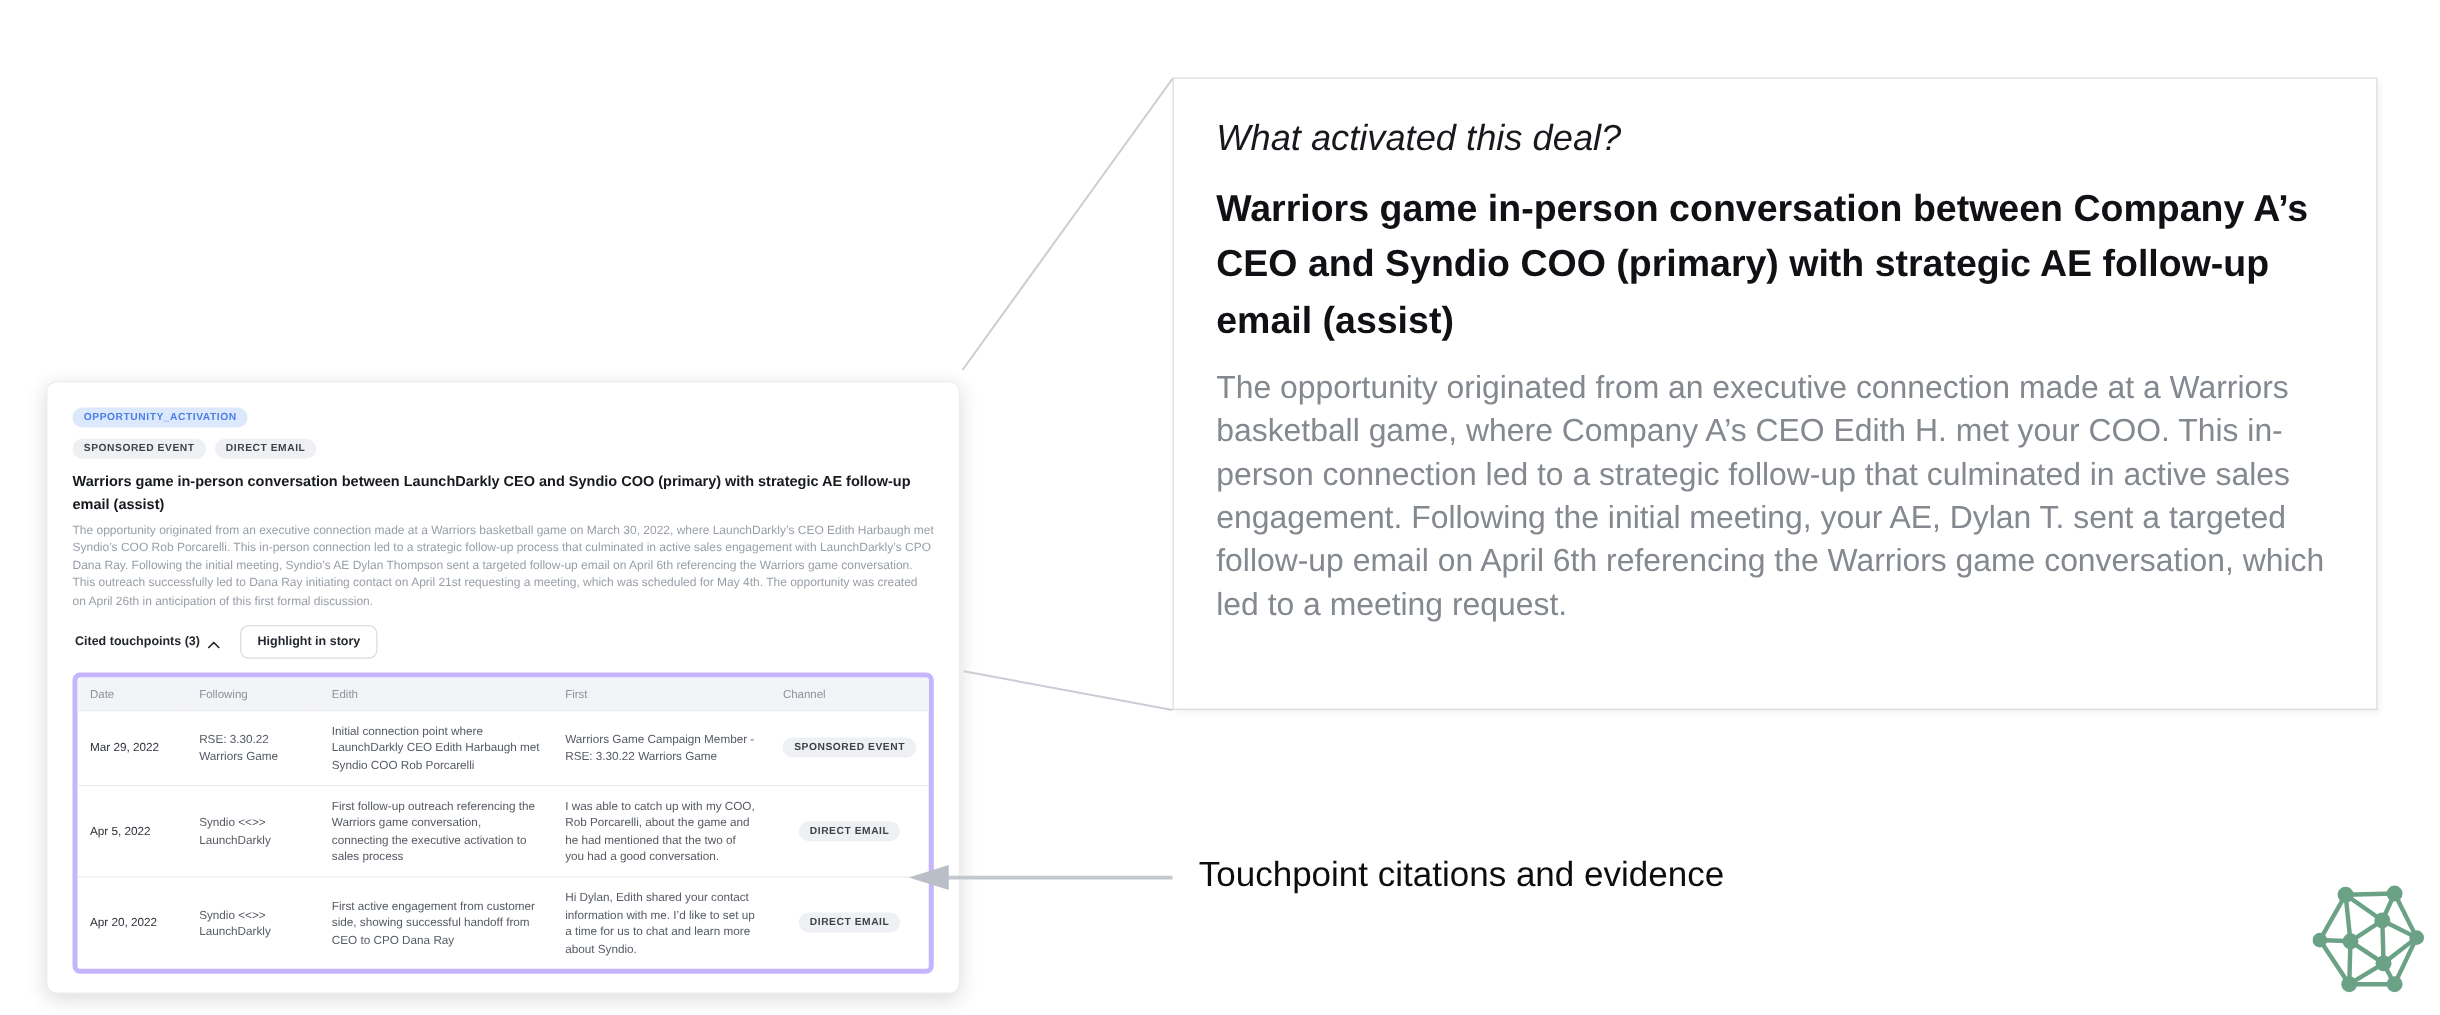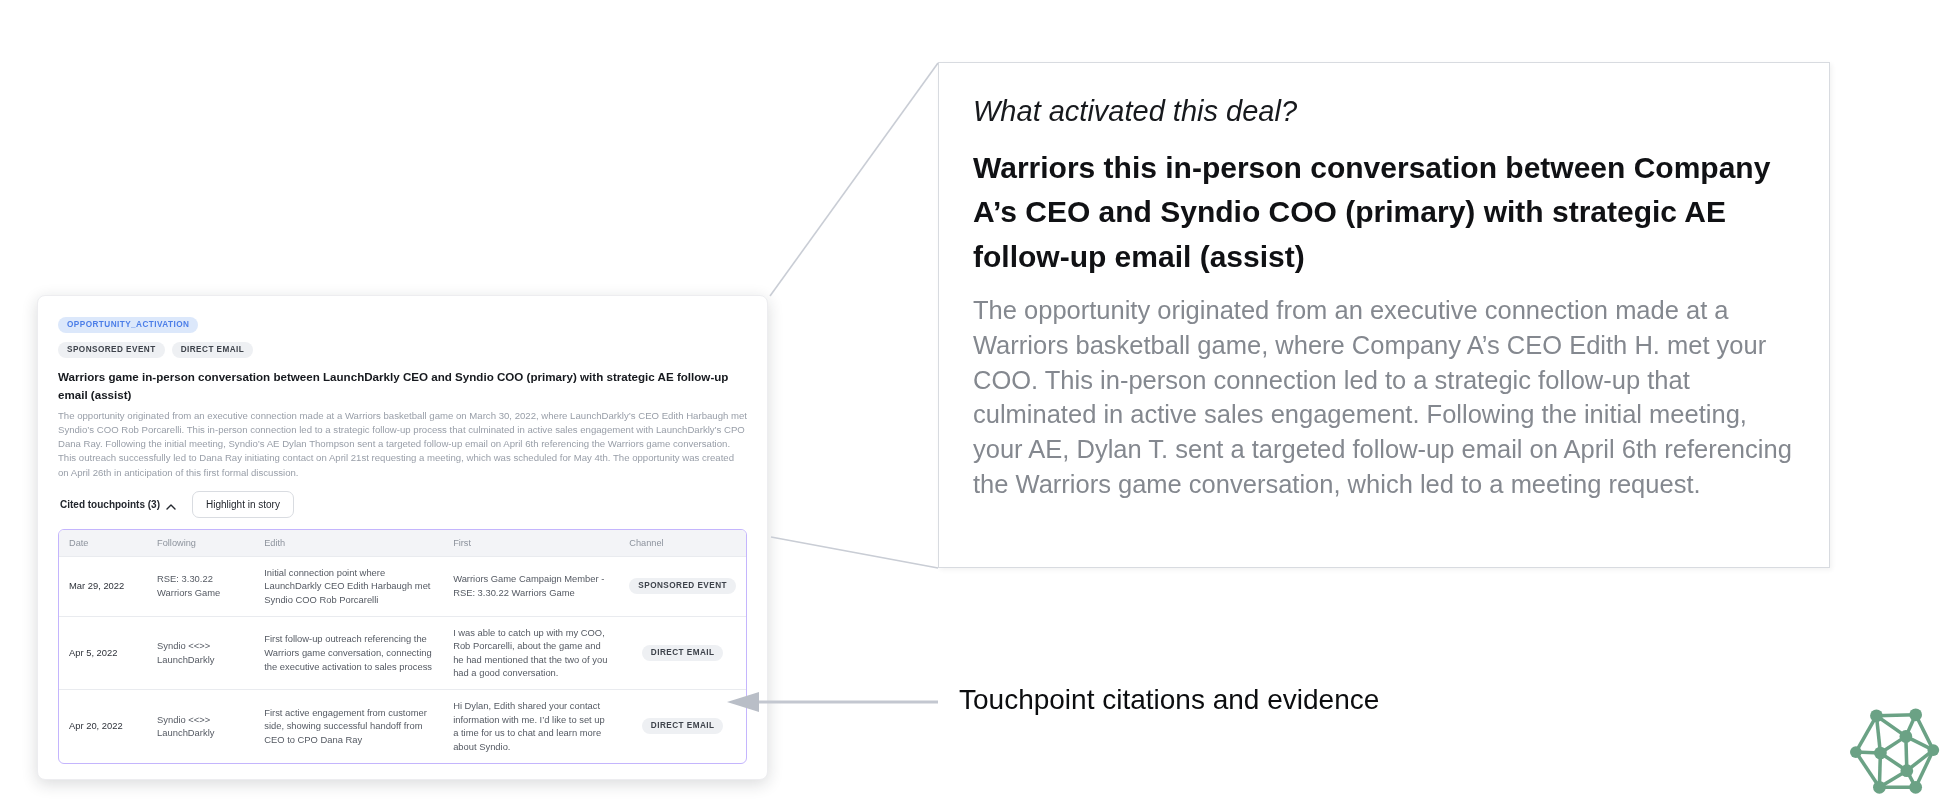--- a/index.html
+++ b/index.html
@@ -3,51 +3,51 @@
 <meta charset="utf-8">
 <style>
   html,body{margin:0;padding:0;background:#ffffff;}
   body{width:1952px;height:812px;position:relative;font-family:"Liberation Sans",sans-serif;-webkit-font-smoothing:antialiased;}
   .stage{position:absolute;left:0;top:0;width:1952px;height:812px;background:#ffffff;overflow:hidden;}
 
   
   .overlay{position:absolute;left:0;top:0;width:1952px;height:812px;z-index:5;pointer-events:none;}
 
   
-  .card{position:absolute;left:37px;top:295px;width:731px;box-sizing:border-box;
+  .card{position:absolute;left:37px;top:305px;width:731px;box-sizing:border-box;
         background:#ffffff;border:1px solid #ededf0;border-radius:8px;
         box-shadow:0 4px 16px rgba(24,28,36,0.16);padding:17px 20px 15px;z-index:2;}
   .badge{display:inline-block;font-size:8.2px;font-weight:bold;letter-spacing:.45px;
          padding:4px 9px;border-radius:9px;line-height:1;white-space:nowrap;}
   .badge.blue{background:#dce8fb;color:#4c7ee8;}
   .badge.gray{background:#eef0f3;color:#3e434b;}
   .badge-row{margin-top:9px;display:flex;gap:7px;}
   .card-title{font-size:11.6px;line-height:1.5;color:#16191e;margin:10px 0 6px;font-weight:bold;}
   .card-summary{font-size:9.6px;line-height:1.47;color:#989ea8;margin:0 0 11px;}
   .actions{display:flex;gap:14px;align-items:center;margin-bottom:11px;}
   .text-btn{display:inline-flex;align-items:flex-end;gap:6px;background:none;border:none;
             font-family:"Liberation Sans",sans-serif;font-size:10px;font-weight:bold;
             color:#23272e;padding:6px 2px;cursor:pointer;}
   .text-btn svg{display:block;}
   .outline-btn{background:#ffffff;border:1px solid #d9dce1;border-radius:7px;
-               font-family:"Liberation Sans",sans-serif;font-size:10px;font-weight:normal;
+               font-family:"Liberation Sans",sans-serif;font-size:10px;font-weight:bold;
                color:#23272e;padding:7px 13px;cursor:pointer;}
 
-  .table-wrap{border:1px solid #c4b5fd;border-radius:6px;overflow:hidden;}
+  .table-wrap{border:4px solid #c4b5fd;border-radius:6px;overflow:hidden;}
   table.tp-table{width:100%;border-collapse:collapse;font-size:9.4px;color:#555a63;}
   .tp-table th{background:#f3f4f7;color:#8d939d;font-weight:normal;text-align:left;
                font-size:9.2px;padding:8px 10px;}
   .tp-table td{padding:9px 10px;border-top:1px solid #e9ebef;vertical-align:middle;line-height:1.45;}
   .tp-table td.c-date{color:#2e323a;white-space:nowrap;}
   .tp-table td.c-channel{text-align:center;}
   .col-date{width:13%;} .col-activity{width:16%;} .col-reason{width:29%;}
   .col-detail{width:27%;} .col-channel{width:15%;}
 
   
-  .panel{position:absolute;left:938px;top:62px;width:892px;height:506px;box-sizing:border-box;
+  .panel{position:absolute;left:938px;top:62px;width:964px;height:506px;box-sizing:border-box;
          background:#ffffff;border:1px solid #d8dbe0;box-shadow:2px 2px 5px rgba(0,0,0,0.05);
          padding:24px 34px;z-index:1;}
   .question{font-style:italic;font-size:29px;color:#17191d;margin:8px 0 18px;font-weight:normal;}
   .answer{font-size:30px;line-height:1.48;color:#101114;margin:0 0 14px;font-weight:bold;max-width:880px;}
   .explanation{font-size:25.5px;line-height:1.36;color:#84888f;margin:0;max-width:900px;}
 
   
   .callout-label{position:absolute;left:959px;top:684px;font-size:28px;color:#0c0d0f;z-index:2;text-align:right;}
 
   
@@ -134,21 +134,21 @@
               <span class="badge gray">DIRECT EMAIL</span>
             </td>
           </tr>
         </tbody>
       </table>
     </div>
   </section>
 
   <aside class="panel">
     <p class="question">What activated this deal?</p>
-    <h1 class="answer">Warriors this in-person conversation between Company A’s CEO and Syndio COO (primary) with strategic AE follow-up email (assist)</h1>
+    <h1 class="answer">Warriors game in-person conversation between Company A’s CEO and Syndio COO (primary) with strategic AE follow-up email (assist)</h1>
     <p class="explanation">The opportunity originated from an executive connection made at a Warriors basketball game, where Company A’s CEO Edith H. met your COO. This in-person connection led to a strategic follow-up that culminated in active sales engagement. Following the initial meeting, your AE, Dylan T. sent a targeted follow-up email on April 6th referencing the Warriors game conversation, which led to a meeting request.</p>
   </aside>
 
   <div class="callout-label">Touchpoint citations and evidence</div>
 
   <svg class="logo" viewBox="0 0 100 100">
     <g stroke="#6BA285" stroke-width="3.6" fill="none">
       <line x1="27" y1="10" x2="67" y2="9"></line>
       <line x1="67" y1="9" x2="85" y2="45"></line>
       <line x1="85" y1="45" x2="67" y2="83"></line>

